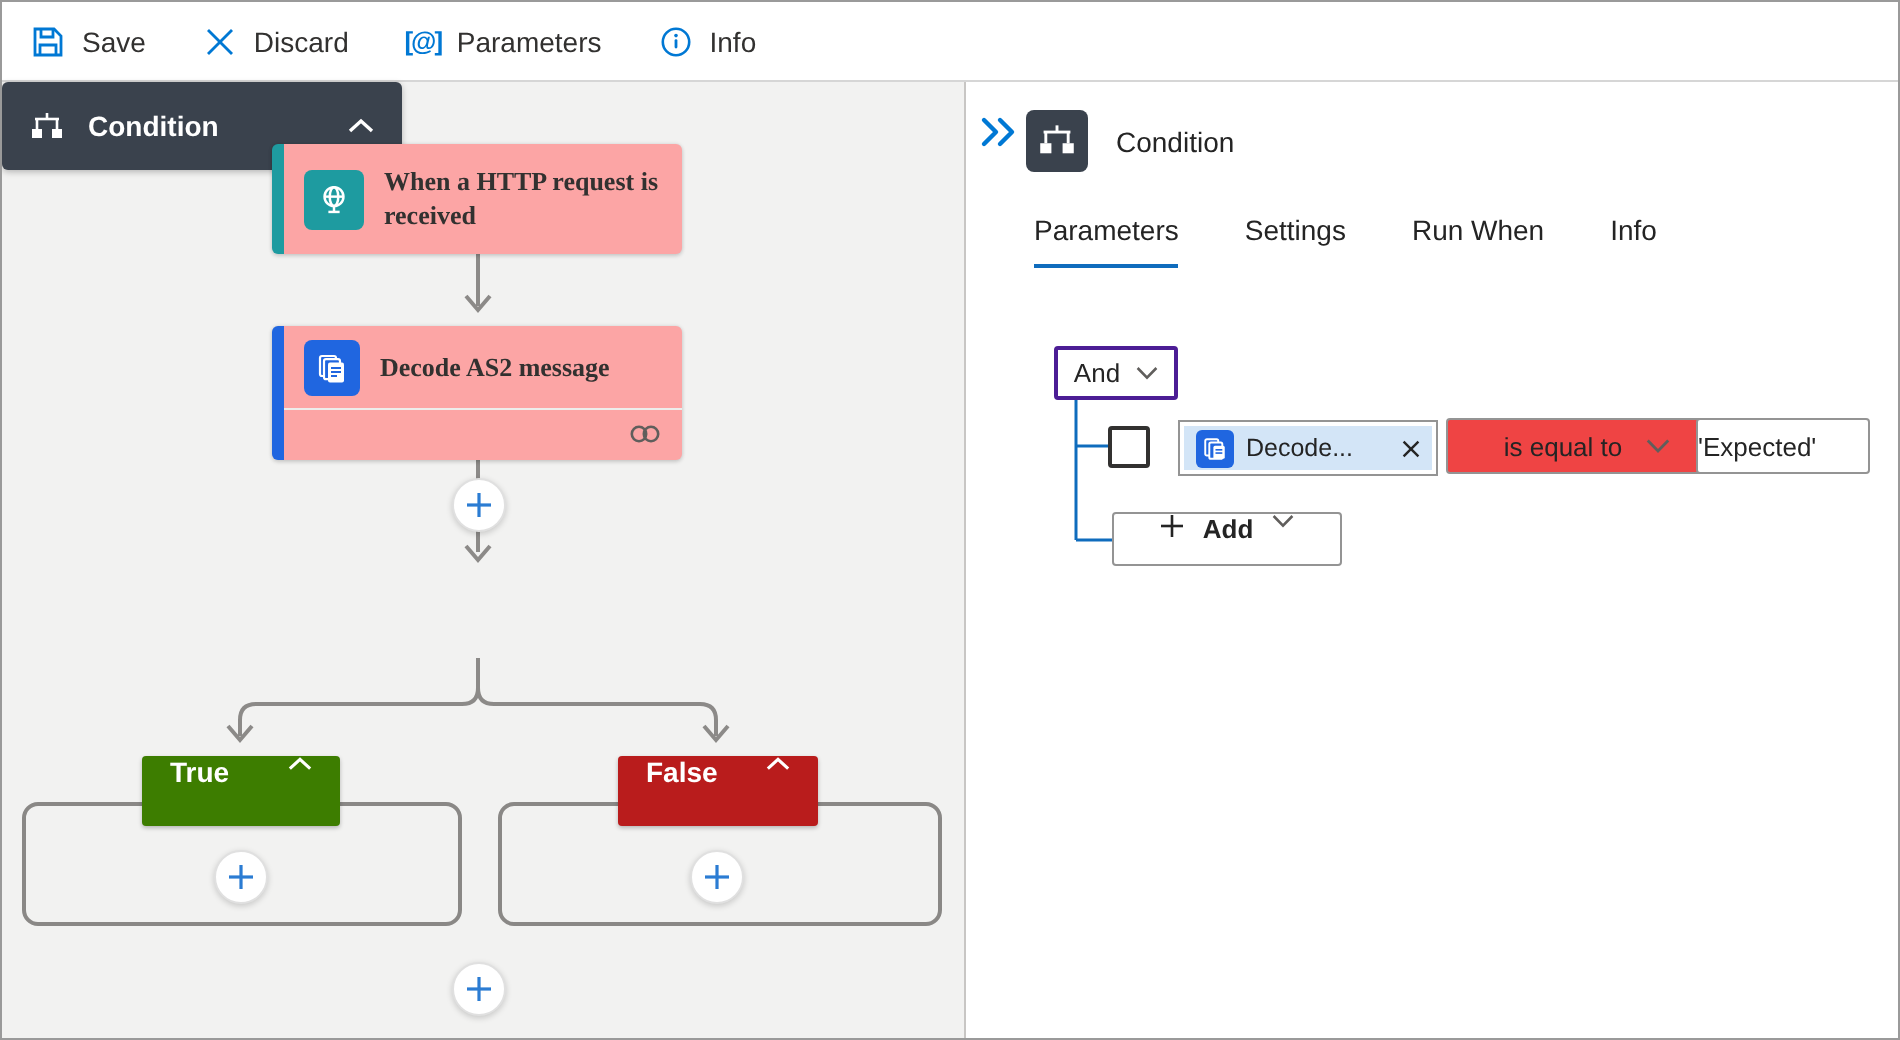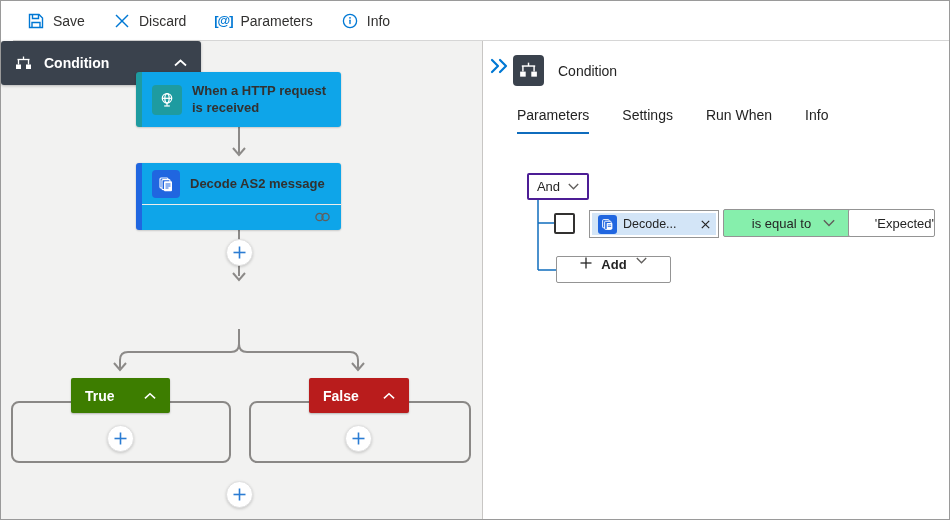--- a/index.html
+++ b/index.html
@@ -1,44 +1,44 @@
 <!DOCTYPE html>
 <html><head>
 <meta charset="utf-8">
 <style>
   * { margin:0; padding:0; box-sizing:border-box; }
   html,body { width:950px; height:520px; font-family:"Liberation Sans", sans-serif; }
   .app { position:relative; width:950px; height:520px; background:#fff; border:1px solid #9a9a9a; overflow:hidden; }
 
   
-  .toolbar { position:absolute; left:12px; top:0; right:0; height:40px; background:#fff; border-bottom:1px solid #d6d6d6; display:flex; align-items:center; padding-left:14px; gap:28px; }
+  .toolbar { position:absolute; left:0; top:0; right:0; height:40px; background:#fff; border-bottom:1px solid #d6d6d6; display:flex; align-items:center; padding-left:14px; gap:28px; }
   .tb-btn { display:flex; align-items:center; gap:8px; font-size:14px; color:#323130; cursor:pointer; }
   .tb-ico { display:flex; align-items:center; justify-content:center; width:18px; height:18px; color:#0078d4; }
   .tb-at { color:#0078d4; font-weight:700; font-size:13px; letter-spacing:-1px; }
 
   
   .canvas { position:absolute; left:0; top:40px; width:482px; height:478px; background:#f2f2f1; border-right:1px solid #c8c6c4; }
   .connectors { position:absolute; left:0; top:0; }
 
-  .node { position:absolute; background:#0ea5e9; border-radius:3px; box-shadow:0 1px 2px rgba(0,0,0,.14), 0 0 2px rgba(0,0,0,.10); }
+  .node { position:absolute; background:#fca5a5; border-radius:3px; box-shadow:0 1px 2px rgba(0,0,0,.14), 0 0 2px rgba(0,0,0,.10);font-family:Liberation Serif, serif; }
   .node-title { display:flex; align-items:center; gap:10px; padding:0 10px; font-size:13px; font-weight:700; color:#323130; }
   .brand-ico { flex:none; width:30px; height:30px; border-radius:4px; display:flex; align-items:center; justify-content:center; }
 
   .trigger-node { left:135px; top:31px; width:205px; height:55px; border-left:6px solid #1e9ba0; }
   .trigger-node .node-title { height:55px; line-height:1.25; }
   .action-node { left:135px; top:122px; width:205px; height:67px; border-left:6px solid #2066e0; }
   .action-node .node-title { height:41px; }
   .action-footer { height:25px; border-top:1px solid #ededeb; display:flex; align-items:center; justify-content:flex-end; padding-right:10px; color:#605e5c; }
 
   .condition-node { left:138px; top:244px; width:200px; height:44px; background:#3a424d; border-radius:3px;
     display:flex; align-items:center; padding:0 14px; gap:12px; color:#fff; box-shadow:0 1px 3px rgba(0,0,0,.25); }
   .condition-node .lbl { font-size:14px; font-weight:700; flex:1; }
 
   .branch-box { position:absolute; top:360px; height:62px; border:2px solid #8a8886; border-radius:8px; }
-  .branch-head { position:absolute; top:337px; height:35px; border-radius:2px; display:flex; align-items:center; justify-content:space-between; padding:0 14px; color:#fff; font-size:14px; font-weight:700; box-shadow:0 1px 2px rgba(0,0,0,.25); }
+  .branch-head { position:absolute; top:337px; height:35px; border-radius:2px; display:flex; justify-content:space-between; padding:0 14px; color:#fff; font-size:14px; font-weight:700; box-shadow:0 1px 2px rgba(0,0,0,.25); }
 
   .plus-circle { position:absolute; width:27px; height:27px; border-radius:50%; background:#fff; border:1px solid #e0e0e0; box-shadow:0 1px 3px rgba(0,0,0,.18); display:flex; align-items:center; justify-content:center; cursor:pointer; }
 
   
   .panel { position:absolute; left:482px; top:40px; right:0; bottom:0; background:#fff; }
   .collapse-btn { position:absolute; left:6px; top:17px; width:22px; height:22px; color:#0078d4; cursor:pointer; }
   .panel-brand { position:absolute; left:30px; top:14px; width:31px; height:31px; background:#3a424d; border-radius:4px; display:flex; align-items:center; justify-content:center; }
   .panel-title { position:absolute; left:75px; top:22px; font-size:14px; color:#242424; }
 
   .tabs { position:absolute; left:34px; top:66px; display:flex; gap:33px; }
@@ -46,22 +46,22 @@
   .tab.active { border-bottom-color:#0f6cbd; }
 
   .builder { position:absolute; left:0; top:110px; right:0; bottom:0; font-size:13px; color:#242424; }
   .join-box { position:absolute; left:44px; top:22px; width:62px; height:27px; border:2px solid #4c1d95; border-radius:2px; background:#fff; display:flex; align-items:center; justify-content:center; gap:8px; cursor:pointer; }
   .tree-lines { position:absolute; left:44px; top:49px; }
   .row-checkbox { position:absolute; left:71px; top:62px; width:21px; height:21px; border:2px solid #323130; border-radius:2px; background:#fff; cursor:pointer; }
   .token-box { position:absolute; left:106px; top:59px; width:130px; height:28px; border:1px solid #949494; background:#fff; padding:2px; cursor:pointer; }
   .token-pill { height:100%; background:#d3e5f7; display:flex; align-items:center; gap:6px; padding:0 6px; }
   .token-pill .t-label { font-size:12.5px; white-space:nowrap; overflow:hidden; flex:1; }
   .token-ico { flex:none; width:19px; height:19px; border-radius:3px; background:#2066e0; display:flex; align-items:center; justify-content:center; }
-  .op-box { position:absolute; left:240px; top:58px; width:141px; height:28px; border:1px solid #949494; border-radius:2px; background:#86efac; display:flex; align-items:center; justify-content:center; gap:12px; cursor:pointer; }
-  .val-box { position:absolute; left:365px; top:58px; width:87px; height:28px; border:1px solid #949494; border-radius:2px; background:#fff; display:flex; align-items:center; justify-content:flex-end; cursor:text; }
+  .op-box { position:absolute; left:240px; top:58px; width:141px; height:28px; border:1px solid #949494; border-radius:2px; background:#ef4444; display:flex; align-items:center; justify-content:center; gap:12px; cursor:pointer; }
+  .val-box { position:absolute; left:365px; top:58px; width:87px; height:28px; border:1px solid #949494; border-radius:2px; background:#fff; display:flex; align-items:center; justify-content:flex-start; cursor:text; }
   .add-btn { position:absolute; left:73px; top:105px; width:115px; height:27px; border:1px solid #949494; border-radius:2px; background:#fff; display:flex; align-items:flex-start; justify-content:center; gap:9px; font-weight:700; cursor:pointer; }
 
   svg { display:block; }
 </style>
 </head>
 <body>
 
 <div class="app">
 
   <div class="toolbar">

